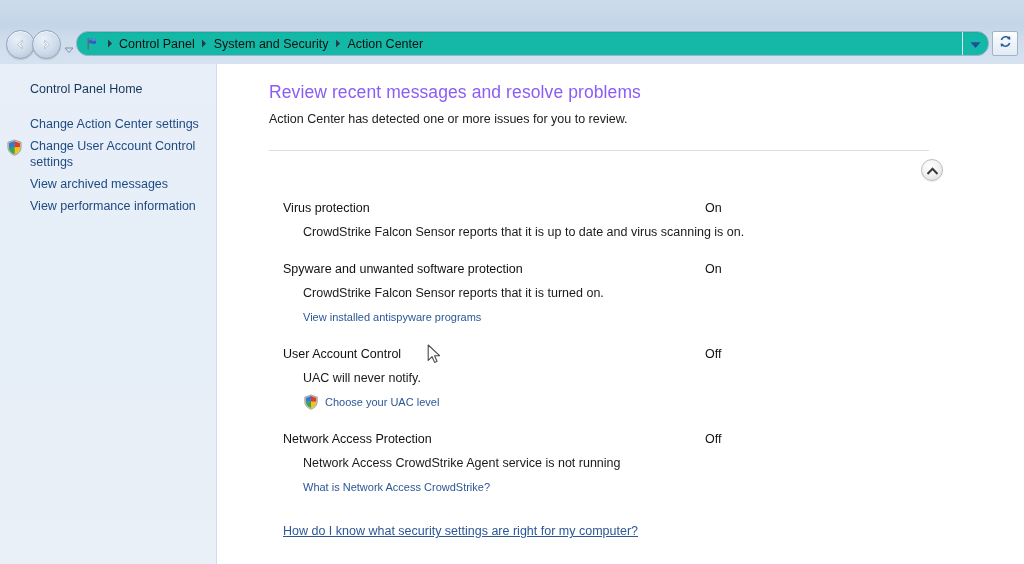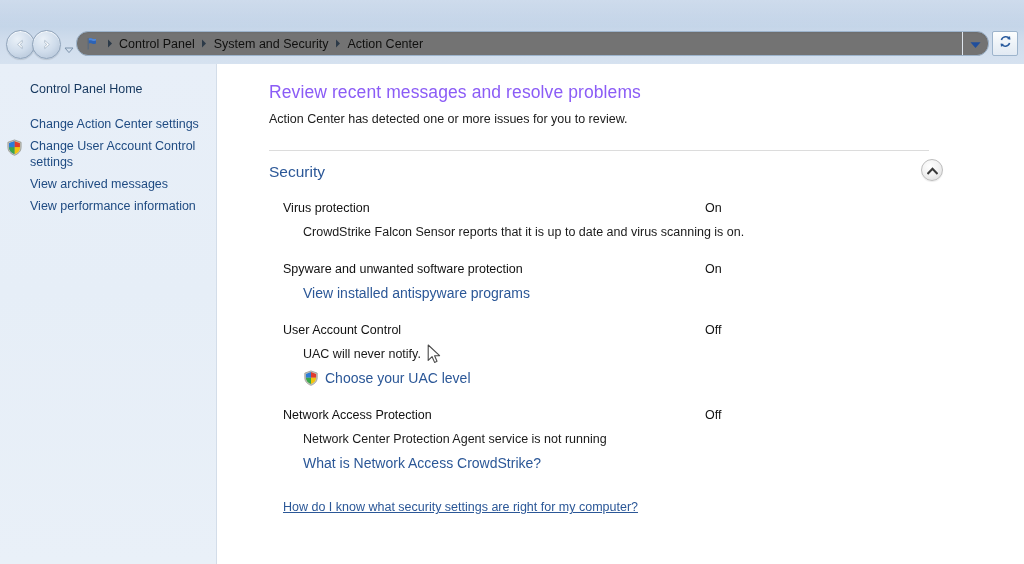--- a/index.html
+++ b/index.html
@@ -59,21 +59,21 @@
     position: absolute;
     left: 64px; top: 40px;
     width: 10px; height: 8px;
   }
 
   
   #addressbar {
     position: absolute;
     left: 76px; top: 31px;
     width: 913px; height: 25px;
-    background: #737373;
+    background: #14b8a6;
     border: 1px solid #9db4cc;
     border-radius: 12px;
     display: flex;
     align-items: center;
     box-shadow: inset 0 1px 2px rgba(0,0,0,0.06);
   }
   #breadcrumb {
     display: flex;
     align-items: center;
     height: 100%;
@@ -226,21 +226,21 @@
     text-align: right;
   }
   .status-desc {
     font-size: 12.5px;
     color: #1a1a1a;
     line-height: 18px;
     padding-left: 34px;
     margin-top: 6px;
   }
   .status-link {
-    font-size: 14px;
+    font-size: 11px;
     color: #2b5797;
     line-height: 18px;
     padding-left: 34px;
     margin-top: 6px;
     display: block;
     text-decoration: none;
     cursor: default;
   }
   .status-link.with-icon {
     padding-left: 56px;
@@ -389,21 +389,20 @@
     </div>
 
     <div id="main">
 
       <h1 id="page-title">Review recent messages and resolve problems</h1>
       <div id="page-subtitle">Action Center has detected one or more issues for you to review.</div>
 
       <div id="section-divider"></div>
 
       <div id="section-header-row">
-        <div id="section-title">Security</div>
         <div id="collapse-button">
           <span>
             <svg width="11" height="8" viewBox="0 0 11 8">
               <path d="M1.2 6.2 L5.5 1.8 L9.8 6.2" stroke="#3a3a3a" stroke-width="2.1" fill="none" stroke-linecap="square" stroke-linejoin="miter"></path>
             </svg>
           </span>
         </div>
       </div>
 
       <div class="status-item">
@@ -412,20 +411,21 @@
           <div class="status-value">On</div>
         </div>
         <div class="status-desc">CrowdStrike Falcon Sensor reports that it is up to date and virus scanning is on.</div>
       </div>
 
       <div class="status-item">
         <div class="status-row">
           <div class="status-label">Spyware and unwanted software protection</div>
           <div class="status-value">On</div>
         </div>
+        <div class="status-desc">CrowdStrike Falcon Sensor reports that it is turned on.</div>
         <a class="status-link">View installed antispyware programs</a>
       </div>
 
       <div class="status-item">
         <div class="status-row">
           <div class="status-label">User Account Control</div>
           <div class="status-value">Off</div>
         </div>
         <div class="status-desc">UAC will never notify.</div>
         <a class="status-link with-icon">
@@ -440,21 +440,21 @@
           </span>
           <span>Choose your UAC level</span>
         </a>
       </div>
 
       <div class="status-item">
         <div class="status-row">
           <div class="status-label">Network Access Protection</div>
           <div class="status-value">Off</div>
         </div>
-        <div class="status-desc">Network Center Protection Agent service is not running</div>
+        <div class="status-desc">Network Access CrowdStrike Agent service is not running</div>
         <a class="status-link">What is Network Access CrowdStrike?</a>
       </div>
 
       <a id="bottom-link">How do I know what security settings are right for my computer?</a>
     </div>
   </div>
 
   <div id="cursor">
     <svg width="16" height="22" viewBox="0 0 16 22">
       <path d="M1.2 1 L1.2 16.4 L5.1 12.7 L7.6 18.4 L10.0 17.3 L7.6 11.8 L12.6 11.6 Z" fill="#ffffff" stroke="#4a4a4a" stroke-width="1.1" stroke-linejoin="round"></path>

